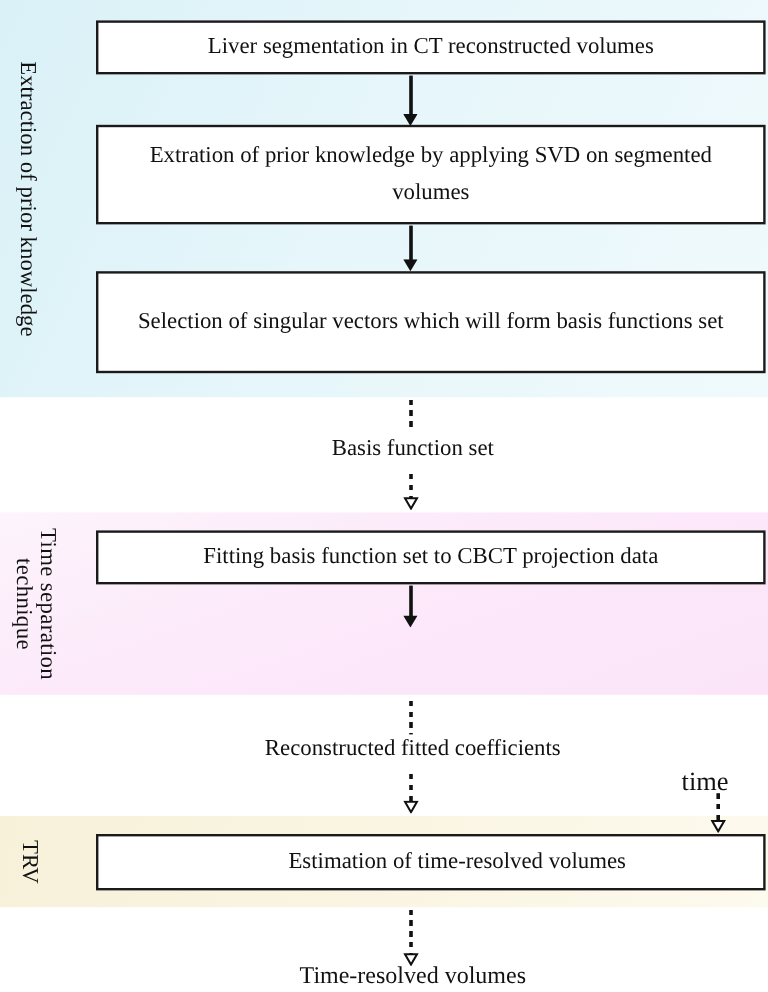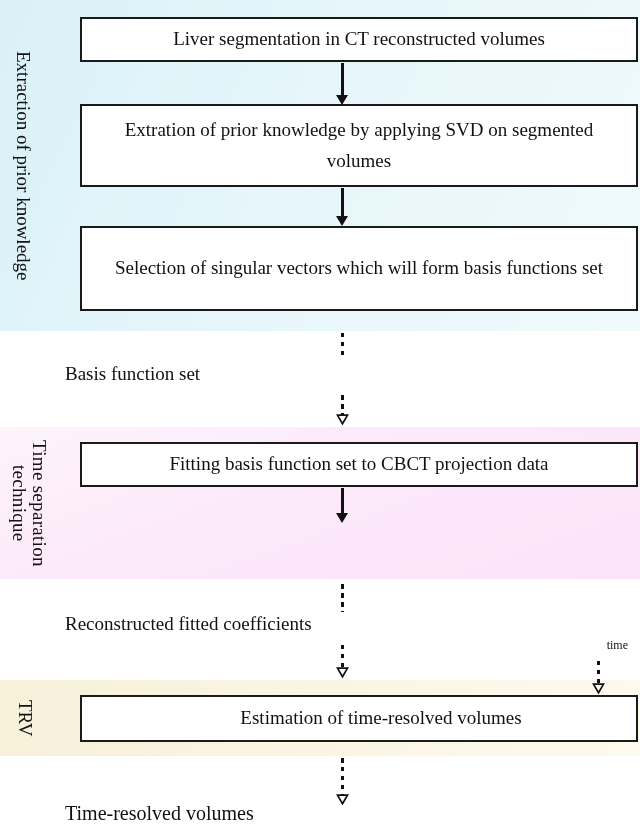--- a/index.html
+++ b/index.html
@@ -61,26 +61,26 @@
   .arrow .line { flex: 1 1 auto; width: 3px; }
   .arrow .line.solid { background: #111; }
   .arrow .line.dash {
     background: repeating-linear-gradient(to bottom, #111 0px, #111 4.5px, transparent 4.5px, transparent 9px);
   }
   .arrow svg { flex: 0 0 auto; display: block; margin-top: -1px; }
 
   
   .mid-label {
     position: absolute; left: 65px; width: 558px;
-    text-align: left; font-size: 19px; color: #111;
+    text-align: center; font-size: 19px; color: #111;
   }
   .out-label { font-size: 20px; }
   .time-label {
     position: absolute; left: 568px; top: 638px; width: 60px;
-    text-align: right; font-size: 12px; color: #111;
+    text-align: left; font-size: 22px; color: #111;
   }
 </style>
 </head>
 <body>
 
 <div class="stage">
 
   <div class="band band-prior"></div>
   <div class="band band-tst"></div>
   <div class="band band-trv"></div>

